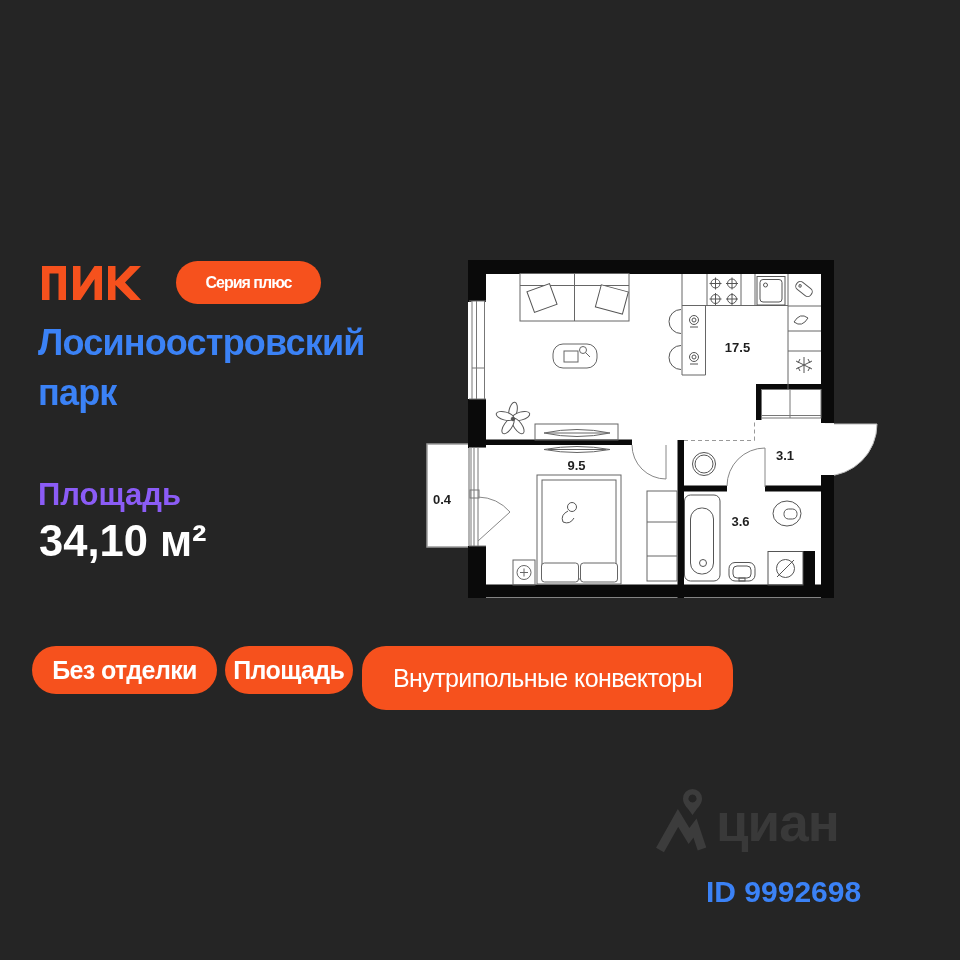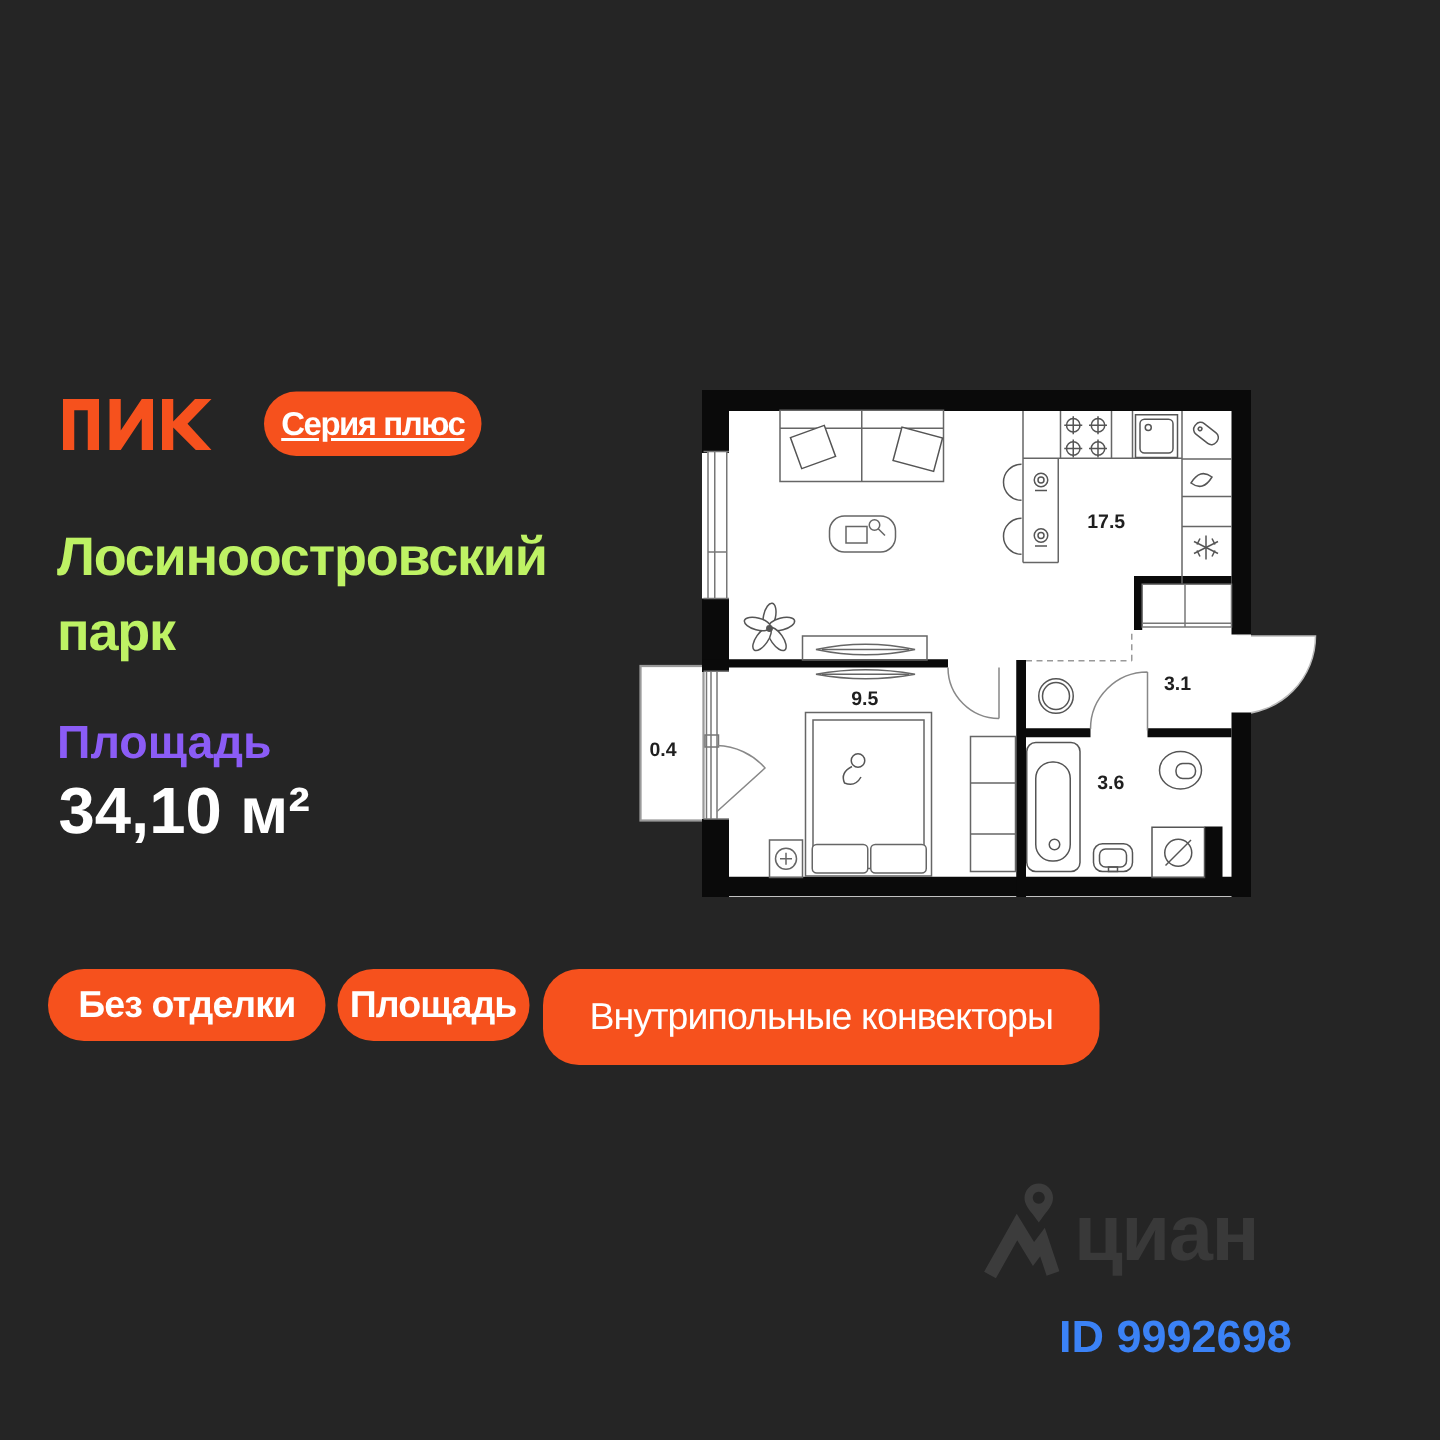--- a/index.html
+++ b/index.html
@@ -10,23 +10,23 @@
 <body>
 
 <svg class="abs" style="left:40px;top:255px;" width="110" height="55" viewBox="0 0 110 55">
   <g fill="#f6511d">
     <path d="M2,45 V11 H26 V45 H18.5 V18.5 H9.5 V45 Z"></path>
     <path d="M33,45 V11 H40.5 V32 L54.5,11 H62 V45 H54.5 V24 L40.5,45 Z"></path>
     <path d="M68,45 V11 H75.5 V26 L90,11 H101 L85,27.5 L101,45 H90.5 L75.5,30 V45 Z"></path>
   </g>
 </svg>
 
-<div class="abs" style="left:176px;top:261px;width:145px;height:43px;border-radius:21.5px;background:#f6511d;color:#fff;font-size:22px;letter-spacing:-1px;font-weight:bold;display:flex;align-items:center;justify-content:center;text-decoration:underline;">Серия плюс</div>
-
-<div class="abs" style="left:38px;top:318px;width:420px;color:#bef264;font-size:36px;font-weight:bold;line-height:50px;letter-spacing:-0.8px;margin-top:28px;">Лосиноостровский<br>парк</div>
+<div class="abs" style="left:176px;top:261px;width:145px;height:43px;border-radius:21.5px;background:#f6511d;color:#fff;font-size:16px;letter-spacing:-1px;font-weight:bold;display:flex;align-items:center;justify-content:center;">Серия плюс</div>
+
+<div class="abs" style="left:38px;top:318px;width:420px;color:#3b82f6;font-size:36px;font-weight:bold;line-height:50px;letter-spacing:-0.8px;">Лосиноостровский<br>парк</div>
 
 <div class="abs" style="left:38px;top:477px;color:#8b5cf6;font-size:31px;font-weight:bold;">Площадь</div>
 
 <div class="abs" style="left:39px;top:517px;color:#fff;font-size:43.5px;font-weight:bold;">34,10 м²</div>
 
 <svg class="abs" style="left:420px;top:255px;" width="470" height="350" viewBox="420 255 470 350">
 
   <rect x="468" y="260" width="366" height="338" fill="#ffffff"></rect>
 
   <rect x="427" y="444" width="42" height="103" fill="#ffffff" stroke="#9a9a9a" stroke-width="1.5"></rect>

